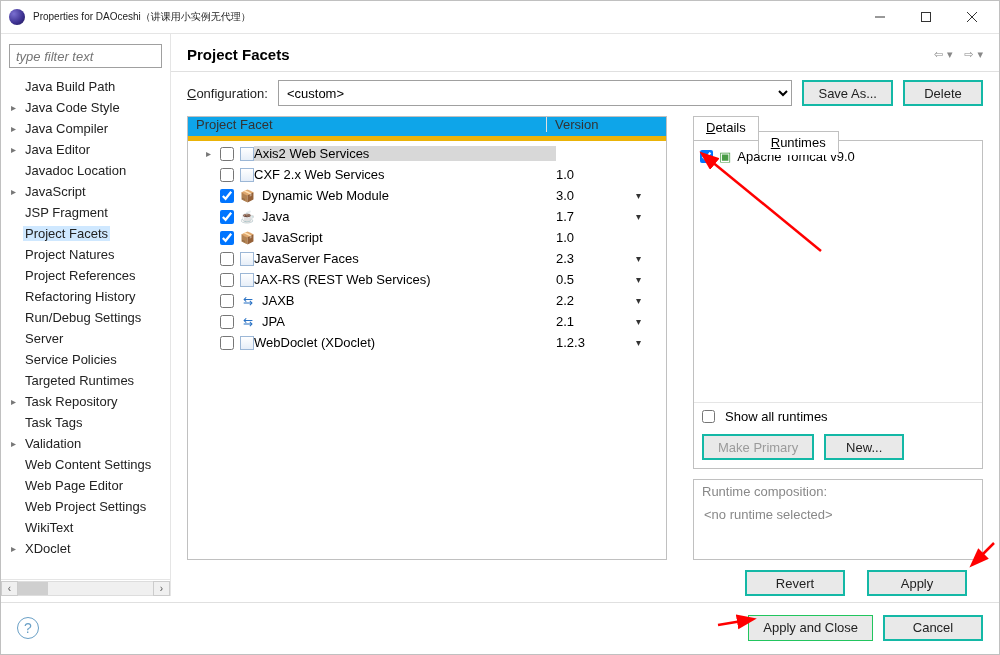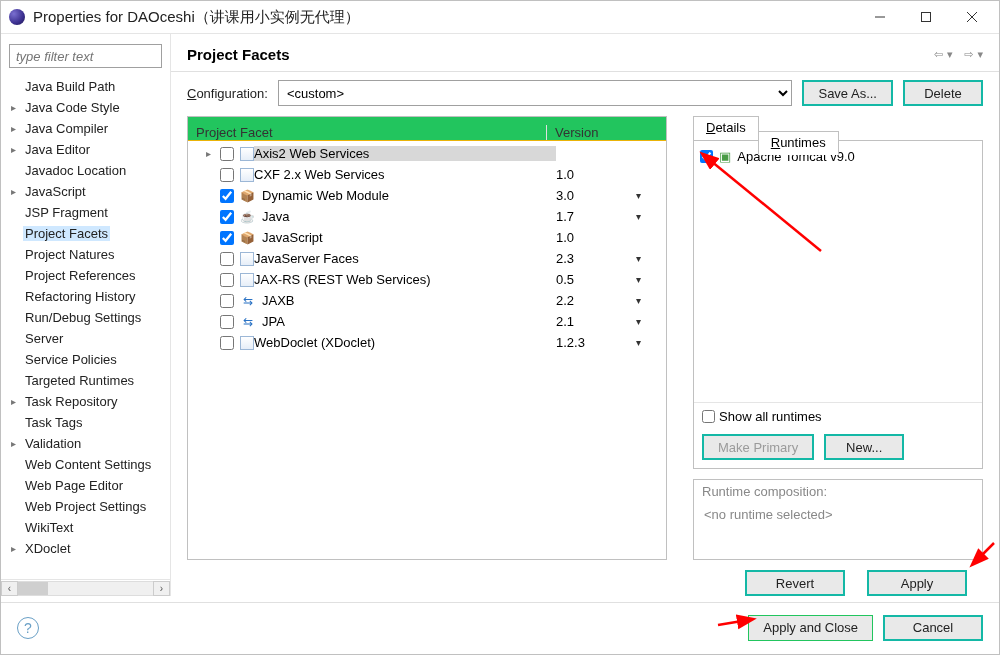--- a/index.html
+++ b/index.html
@@ -1,21 +1,21 @@
 <!DOCTYPE html>
 <html><head>
 <meta charset="utf-8">
 <style>
   * { box-sizing: border-box; margin: 0; padding: 0; font-family: "Segoe UI", Tahoma, sans-serif; font-size: 13px; }
   body { background: #fff; width: 1000px; height: 655px; overflow: hidden; border: 1px solid #c0c0c0; position: relative; }
 
   
   .titlebar { height: 32px; display: flex; align-items: center; padding: 0 4px 0 8px; background: #fff; }
   .titlebar .app-icon { width: 16px; height: 16px; margin-right: 8px; display:inline-flex; align-items:center; justify-content:center;}
-  .titlebar .title { flex: 1; color: #222; font-size: 15px; }
+  .titlebar .title { flex: 1; color: #222; font-size: 10px; }
   .winbtns { display: flex; }
   .winbtn { width: 46px; height: 30px; display: flex; align-items: center; justify-content: center; color:#222;}
   .winbtn svg { stroke:#333; stroke-width:1;}
   .sep-h { height:1px; background:#e5e5e5; }
 
   
   .content { display:flex; height: 562px; }
   .sidebar { width: 170px; border-right: 1px solid #e5e5e5; display:flex; flex-direction:column; padding-top:10px;}
   .filter { margin: 0 8px 6px 8px; }
   .filter input { width: 100%; height: 24px; border:1px solid #a0a0a0; padding: 0 6px; font-style: italic; color:#808080; outline:none; }
@@ -44,21 +44,21 @@
   .config-row label { color:#222;}
   .config-row label .u { text-decoration: underline;}
   .config-row select { flex:1; height:26px; border:1px solid #a0a0a0; background:#fff; padding:0 4px;}
   .btn-std { height:26px; min-width:80px; padding: 0 14px; background:#e9e9e9; border:2px solid #14b8a6; color:#222; cursor:pointer;}
   .btn-std:disabled { color:#9b9b9b;}
   .btn-primary { border:1px solid #22c55e; }
 
   
   .facets-pane { display:flex; gap:0; flex:1; min-height:0;}
   .facet-table { flex:1; border:1px solid #c0c0c0; display:flex; flex-direction:column; min-width:0;}
-  .ft-header { display:flex; height:24px; align-items:flex-end; background:#22c55e; border-bottom:1px solid #eab308;}
+  .ft-header { display:flex; height:24px; align-items:flex-start; background:#0ea5e9; border-bottom:5px solid #eab308;}
   .ft-col { padding:0 8px; font-size:13px; font-weight:400; color:#333;}
   .ft-col.name { flex:1;}
   .ft-col.ver { width:120px; border-left:1px solid #e0e0e0;}
   .ft-body { flex:1; overflow:auto; padding:2px 0;}
   .ft-row { display:flex; align-items:center; height:21px; padding-left: 18px;}
   .ft-row .exp { width:14px; color:#777; font-size:10px;}
   .ft-row input[type=checkbox] { width:14px; height:14px; margin-right:6px;}
   .ft-row .ic { width:16px; height:16px; display:inline-flex; align-items:center; justify-content:center; margin-right:6px; font-size:12px;}
   .ft-row .nm { flex:1; white-space:nowrap; overflow:hidden;}
   .ft-row .nm.sel { background:#d8d8d8;}
@@ -67,21 +67,21 @@
 
   
   .tabs-wrap { width: 290px; margin-left:26px; display:flex; flex-direction:column;}
   .tabs { display:flex; height:24px;}
   .tab { padding: 3px 12px; border:1px solid #c0c0c0; border-bottom:none; background:#fff; margin-right:-1px; font-size:13px;}
   .tab.active { border-bottom:1px solid #fff; position:relative; top:15px;}
   .tab .u { text-decoration: underline;}
   .tab-body { flex:1; border:1px solid #c0c0c0; display:flex; flex-direction:column;}
   .runtimes-list { flex:1; border-bottom:1px solid #e5e5e5; padding:6px;}
   .runtime-item { display:flex; align-items:center; gap:6px; padding:2px 0;}
-  .show-all { display:flex; gap:4px; padding:6px 8px;}
+  .show-all { display:flex; gap:10px; padding:6px 8px;}
   .rt-btns { display:flex; gap:10px; justify-content:flex-start; padding: 4px 8px 8px 8px;}
 
   .composition { border:1px solid #c0c0c0; margin-top:10px; padding:0;}
   .composition .cap { color:#888; padding: 4px 8px 2px 8px;}
   .composition .box { height:58px; padding:6px 10px; color:#888;}
 
   .footer-btns { display:flex; justify-content:flex-end; gap:22px; padding: 10px 16px 0 16px;}
 
   
   .bottombar { height:50px; border-top:1px solid #e0e0e0; display:flex; align-items:center; padding: 0 16px; margin-top:6px;}

